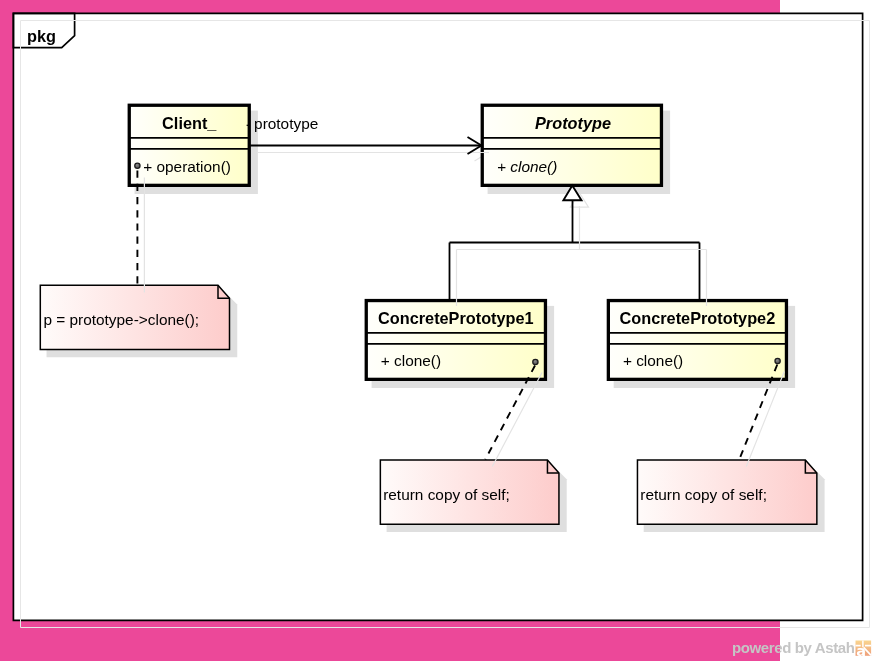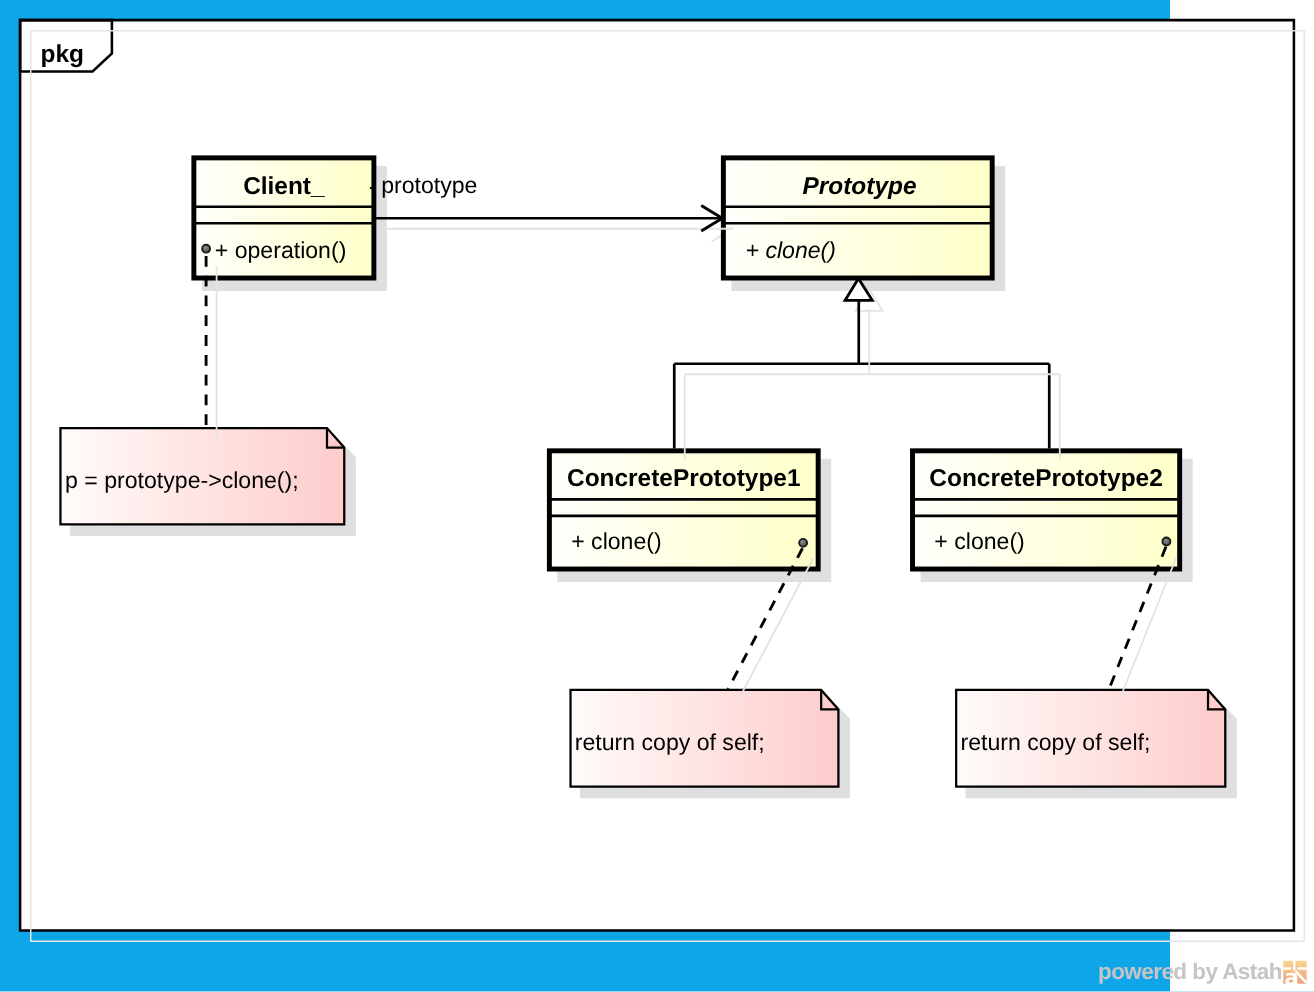--- a/index.html
+++ b/index.html
@@ -1,20 +1,20 @@
 <!DOCTYPE html>
 <html><head>
 <meta charset="utf-8">
 <title>Prototype Pattern Class Diagram</title>
 <style>
   html,body{margin:0;padding:0;background:#ffffff;}
   body{width:876px;height:661px;overflow:hidden;
        font-family:"Liberation Sans",sans-serif;
        -webkit-font-smoothing:antialiased;}
-  #stage{position:relative;width:780px;height:661px;background:#0ea5e9;}
+  #stage{position:relative;width:780px;height:661px;background:#ec4899;}
   svg{position:absolute;left:0;top:0;display:block;}
   text{white-space:pre;}
   .t-title{font-family:"Liberation Sans",sans-serif;font-size:16.3px;font-weight:bold;fill:#000;}
   .t-title-abs{font-family:"Liberation Sans",sans-serif;font-size:16.3px;font-weight:bold;font-style:italic;fill:#000;}
   .t-op{font-family:"Liberation Sans",sans-serif;font-size:15.4px;fill:#000;}
   .t-op-abs{font-family:"Liberation Sans",sans-serif;font-size:15.4px;font-style:italic;fill:#000;}
   .t-note{font-family:"Liberation Sans",sans-serif;font-size:15.4px;fill:#000;}
   .t-assoc{font-family:"Liberation Sans",sans-serif;font-size:15.4px;fill:#000;}
   .t-pkg{font-family:"Liberation Sans",sans-serif;font-size:16.3px;font-weight:bold;fill:#000;}
   .t-wm{font-family:"Liberation Sans",sans-serif;font-size:15px;font-weight:bold;fill:#c5c5c5;letter-spacing:-0.38px;}

